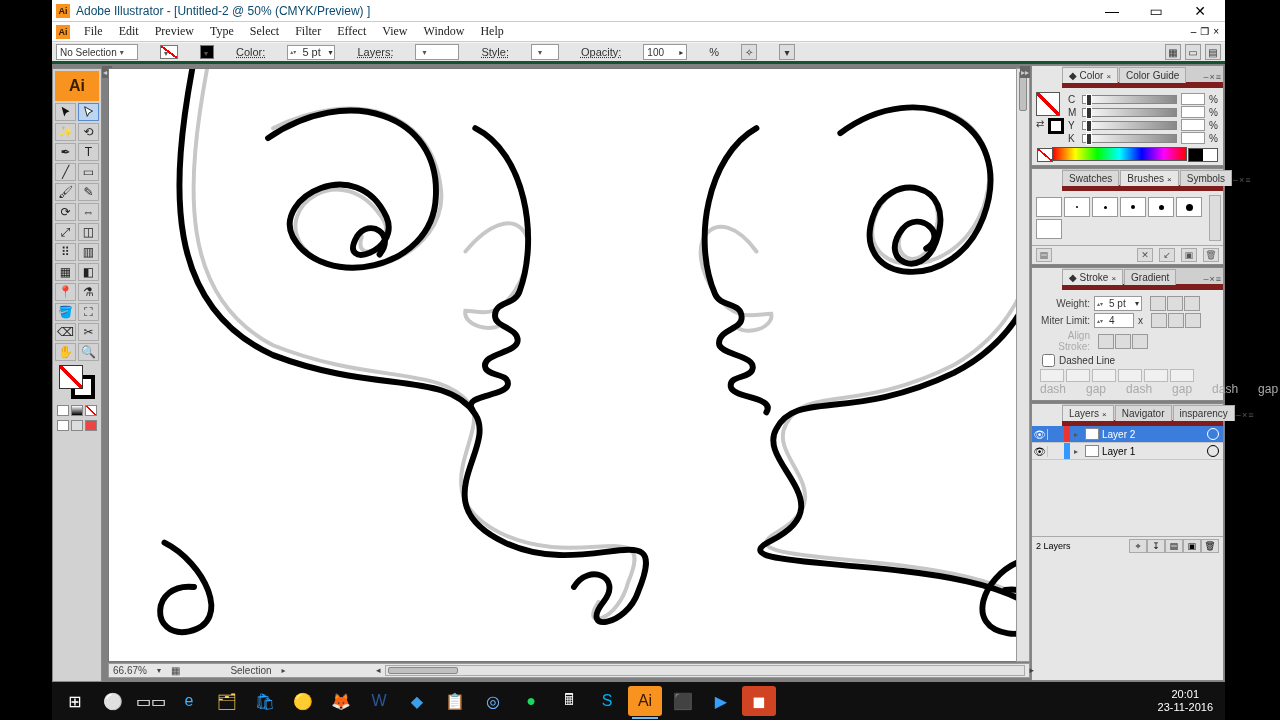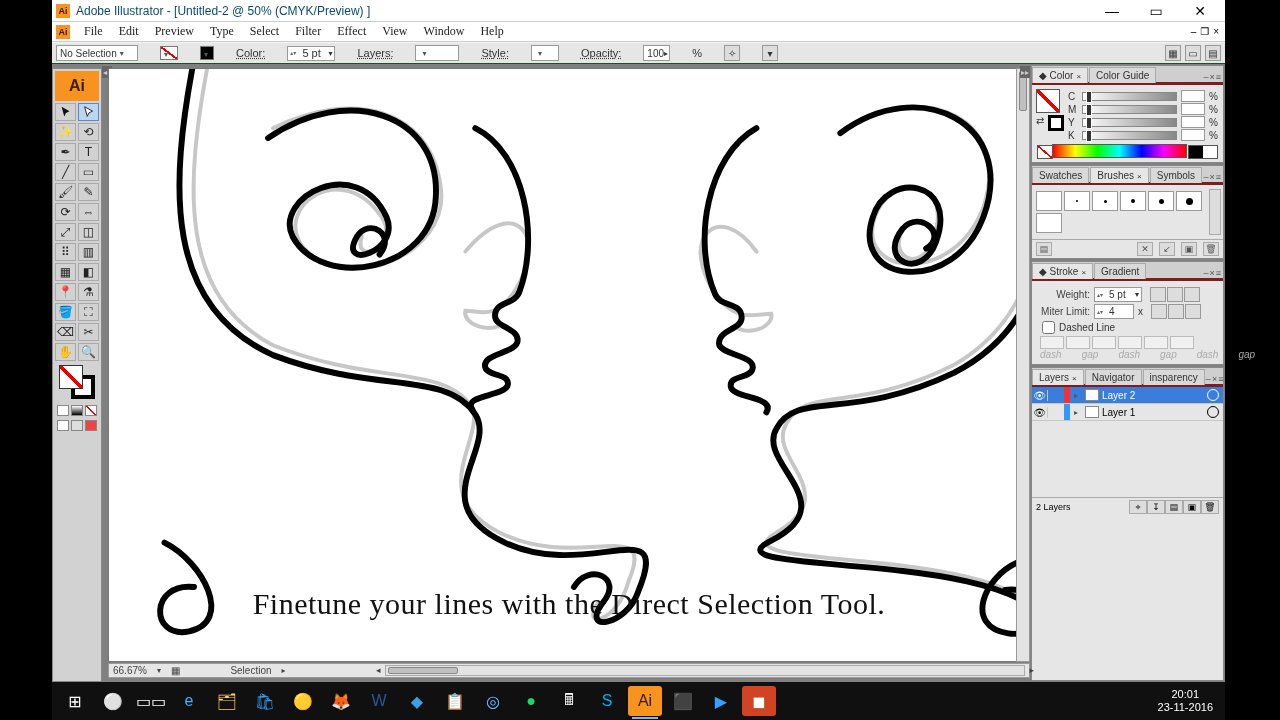--- a/index.html
+++ b/index.html
@@ -7,21 +7,21 @@
   .app { position:absolute; left:52px; top:0; width:1173px; height:682px; background:#808080; display:flex; flex-direction:column; }
   .titlebar { height:22px; background:#fff; display:flex; align-items:center; padding:0 4px; gap:6px; border-bottom:1px solid #ccc;}
   .ai-logo-sm { width:14px; height:14px; background:#f7931e; color:#361900; font-weight:bold; font-size:9px; display:flex; align-items:center; justify-content:center; }
   .title-text { font-size:12px; color:#0c4a6e; }
   .winbtns { margin-left:auto; display:flex; gap:14px; font-size:14px; padding-right:6px;}
   .winbtns span { width:30px; text-align:center; cursor:default;}
   .menubar { height:20px; background:#fff; display:flex; align-items:center; padding:0 2px; gap:0; border-bottom:1px solid #ccc;}
   .menubar .ai-logo-sm{ margin:0 6px 0 2px;}
   .menubar span.mi { padding:2px 8px; font-size:12px; color:#222;font-family:Liberation Serif, serif; }
   .docctrl { margin-left:auto; display:flex; gap:4px; font-size:10px; padding-right:4px;}
-  .optbar { height:22px; background:#e6e6e6; border-top:1px solid #f4f4f4; border-bottom:1px solid #14532d; display:flex; align-items:center; padding:0 4px; gap:22px; font-size:11px; color:#333;}
+  .optbar { height:22px; background:#e6e6e6; border-top:1px solid #f4f4f4; border-bottom:3px solid #14532d; display:flex; align-items:center; padding:0 4px; gap:22px; font-size:11px; color:#333;}
   .field { background:#fff; border:1px solid #999; height:16px; display:flex; align-items:center; padding:0 3px; font-size:10px;}
   .dd::after{ content:"▾"; font-size:8px; margin-left:3px; color:#555;}
   .swatch-none{ width:18px; height:14px; background:linear-gradient(to top right, #fff 0%, #fff 45%, #e00 45%, #e00 55%, #fff 55%, #fff 100%); border:1px solid #777;}
   .swatch-black{ width:14px; height:14px; background:#000; border:1px solid #777;}
   .lbl{ text-decoration:underline dotted; }
   .opt-right { margin-left:auto; display:flex; gap:4px; align-items:center;}
   .tiny-ico{ width:16px; height:16px; background:#ddd; border:1px solid #999; display:flex; align-items:center; justify-content:center; font-size:10px;}
 
   .workarea{ flex:1; display:flex; background:#808080; position:relative; }
   .toolbox{ width:50px; background:#d2d2d2; border:1px solid #888; margin:4px 0 0 0; display:flex; flex-direction:column; padding:2px; gap:0;}
@@ -46,21 +46,21 @@
   .statusbar{ position:absolute; left:6px; right:0; bottom:4px; height:15px; background:#e6e6e6; border:1px solid #999; display:flex; align-items:center; font-size:10px; color:#444; gap:10px; padding:0 4px;}
   .statusbar .sb-tool{ margin-left:40px;}
   .statusbar .hscroll{ margin-left:auto; height:11px; flex:0 0 640px; background:#e3e3e3; border:1px solid #aaa; position:relative;}
   .statusbar .hscroll .th{ position:absolute; top:1px; bottom:1px; left:2px; width:70px; background:#c0c0c0; border:1px solid #888; border-radius:2px;}
   .caption{ position:absolute; left:0; right:0; bottom:40px; text-align:center; font-family:"Georgia", serif; font-size:30px; color:#111; letter-spacing:0.5px;}
   svg.art{ position:absolute; }
 
   .panels{ width:195px; background:#808080; display:flex; flex-direction:column; gap:0; padding:0;}
   .collapse-tab-r{ width:10px; height:12px; background:#666; color:#ccc; font-size:8px; display:flex; align-items:center; justify-content:center; position:absolute; right:195px; top:2px;}
   .panel{ background:#e6e6e6; border:1px solid #888; margin:1px; display:flex; flex-direction:column;}
-  .panel-tabs{ display:flex; background:#cfcfcf; font-size:10px; border-bottom:3px solid #7f1d1d; align-items:flex-end;}
+  .panel-tabs{ display:flex; background:#cfcfcf; font-size:10px; border-bottom:6px solid #7f1d1d; align-items:flex-end;margin-left:30px;}
   .ptab{ padding:2px 6px; background:#d9d9d9; border:1px solid #aaa; border-bottom:none; margin-right:1px; color:#333; position:relative; top:1px;}
   .ptab.act{ background:#e6e6e6; font-weight:normal;}
   .ptab .x{ font-size:8px; margin-left:3px;}
   .panel-ctl{ margin-left:auto; display:flex; gap:1px; padding-right:2px; font-size:9px; color:#555;}
   .panel-body{ padding:4px; font-size:10px; color:#333;}
   .cmyk-row{ display:flex; align-items:center; gap:4px; margin:1px 0;}
   .cmyk-row .lab{ width:10px;}
   .slider{ flex:1; height:9px; background:linear-gradient(90deg,#fff,#888); border:1px solid #888; position:relative;}
   .slider .h{ position:absolute; top:-2px; left:3px; width:6px; height:12px; background:#333; border:1px solid #fff;}
   .cmyk-row .val{ width:24px; height:12px; border:1px solid #999; background:#fff;}
@@ -81,21 +81,21 @@
   .str-row{ display:flex; align-items:center; gap:4px; margin:2px 0;}
   .str-row .lab{ width:54px; text-align:right; color:#444;}
   .str-row.dis .lab{ color:#aaa;}
   .numfield{ display:flex; align-items:center; border:1px solid #999; background:#fff; height:15px;}
   .numfield .st{ display:flex; flex-direction:column; font-size:6px; line-height:6px; padding:0 2px; color:#666;}
   .numfield .nv{ padding:0 4px; min-width:28px;}
   .btn3{ display:flex; gap:1px; margin-left:4px;}
   .b3{ width:16px; height:15px; border:1px solid #999; background:#ddd;}
   .dashrow{ display:flex; gap:2px; margin:2px 0 0 4px;}
   .dashf{ width:24px; height:13px; border:1px solid #bbb; background:#f0f0f0;}
-  .dashlbl{ display:flex; gap:20px; font-size:10px; color:#aaa; margin:0 0 0 4px;font-style:italic;}
+  .dashlbl{ display:flex; gap:20px; font-size:12px; color:#aaa; margin:0 0 0 4px;}
   .dashlbl span{ width:26px; text-align:center;}
 
   .layer-row{ display:flex; align-items:center; height:17px; border-bottom:1px solid #c7c7c7; font-size:10px;}
   .layer-row .vis{ width:16px; text-align:center; border-right:1px solid #c7c7c7;}
   .layer-row .lock{ width:16px; text-align:center; border-right:1px solid #c7c7c7;}
   .layer-row .bar{ width:6px; align-self:stretch;}
   .layer-row .tri{ width:12px; text-align:center; font-size:8px; color:#555;}
   .layer-row .thumb{ width:14px; height:12px; border:1px solid #888; background:#fff; margin:0 3px;}
   .layer-row.sel{ background:#3b7ddd; color:#fff;}
   .layer-row .target{ margin-left:auto; width:12px; height:12px; border:1.5px solid currentColor; border-radius:50%; margin-right:4px;}
@@ -151,21 +151,21 @@
     <div class="numfield">
         <span class="st">▴▾</span>
         <span class="nv">5 pt</span>
         <span style="font-size:8px;padding:0 2px">▾</span>
       </div>
     <span class="lbl">Layers:</span>
     <div class="field dd" style="width:44px"></div>
     <span class="lbl">Style:</span>
     <div class="field dd" style="width:28px"></div>
     <span class="lbl">Opacity:</span>
-    <div class="field" style="width:27px">
+    <div class="field" style="width:44px">
         <span>100</span>
         <span style="font-size:8px;margin-left:auto">▸</span>
       </div>
     <span>%</span>
     <div class="tiny-ico">✧</div>
     <div class="tiny-ico">▾</div>
     <div class="opt-right">
       <div class="tiny-ico">▦</div>
       <div class="tiny-ico">▭</div>
       <div class="tiny-ico">▤</div>
@@ -254,21 +254,20 @@
 
             <path d="M725 65 C805 5 905 55 870 150 C840 230 735 218 758 150 C772 103 845 112 822 175 C808 215 762 195 788 162 C805 142 835 168 812 182"></path>
 
             <path d="M640 60 C590 88 575 175 598 228 C604 242 625 236 625 252 C625 264 602 264 602 278 C602 290 640 290 636 304 C634 314 612 310 614 322 C616 334 660 332 650 348"></path>
 
             <path d="M40 480 C80 500 110 560 65 570 C25 578 25 520 70 525"></path>
 
             <path d="M905 500 C870 515 850 565 895 572 C935 578 935 522 892 528"></path>
           </g>
         </svg>
-        <div class="caption">Finetune  your lines with the Direct Selection Tool.</div>
       </div>
       <div class="vscroll">
           <div class="thumb"></div>
         </div>
       <div class="statusbar">
         <span>66.67%</span>
           <span style="font-size:8px">▾</span>
         <span>▦</span>
         <span class="sb-tool">Selection</span>
         <span style="font-size:8px">▸</span>
@@ -407,20 +406,28 @@
                 <div class="b3"></div>
               </div>
           </div>
           <div class="str-row">
             <span class="lab">Miter Limit:</span>
             <div class="numfield">
                 <span class="st">▴▾</span>
                 <span class="nv">4</span>
               </div>
             <span>x</span>
+            <div class="btn3">
+                <div class="b3"></div>
+                <div class="b3"></div>
+                <div class="b3"></div>
+              </div>
+          </div>
+          <div class="str-row dis">
+            <span class="lab">Align Stroke:</span>
             <div class="btn3">
                 <div class="b3"></div>
                 <div class="b3"></div>
                 <div class="b3"></div>
               </div>
           </div>
           <div class="str-row">
             <input type="checkbox" style="margin-left: 6px;">
             <span>Dashed Line</span>
           </div>

